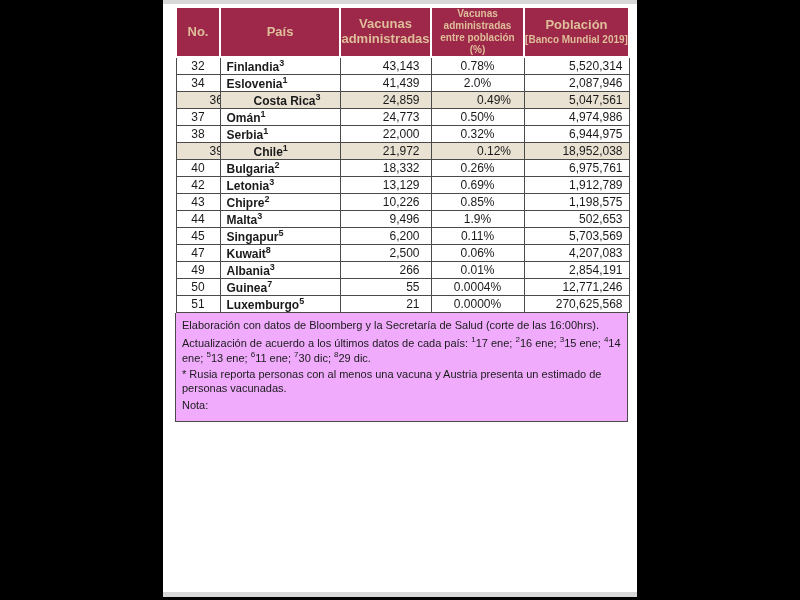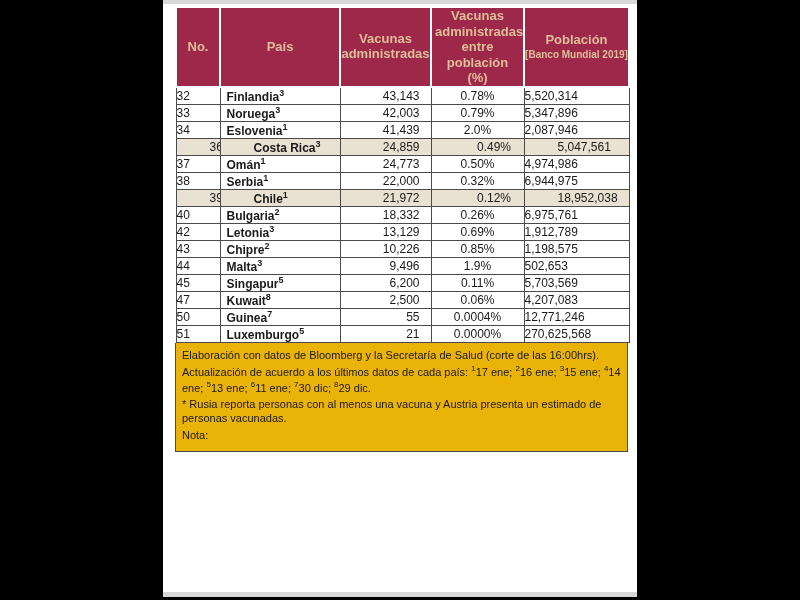--- a/index.html
+++ b/index.html
@@ -56,52 +56,52 @@
     color: var(--header_text);
     font-weight: bold;
     padding: 0;
     height: 42px;
     vertical-align: middle;
     text-align: center;
     font-size: 13px;
     line-height: 1.15;
   }
   th .small-label {
-    font-size: 13px;
+    font-size: 10px;
     line-height: 1.2;
     padding: 0 3px;
   }
   th .sub-label {
     font-size: 10px;
     line-height: 1.3;
   }
   td {
     border: 1px solid var(--border);
     height: 16px;
     padding: 0;
     font-size: 12px;
     color: #1a1a1a;
     vertical-align: middle;
     white-space: nowrap;
     overflow: hidden;
   }
   tr.hl td { background: var(--highlight_bg); padding-left: 33px; }
-  td.c-no  { text-align: left; }
+  td.c-no  { text-align: center; }
   td.c-pais { text-align: left; font-weight: bold; padding-left: 6px; }
   td.c-pais sup { font-size: 9px; font-weight: bold; }
   td.c-vac { text-align: right; padding-right: 11px; }
   td.c-pct { text-align: center; }
-  td.c-pob { padding-right: 6px; }
+  td.c-pob { text-align: right; padding-right: 6px; }
   .notes {
     margin-left: 12px;
     width: 453px;
     box-sizing: border-box;
     border: 1px solid var(--border);
     border-top: none;
-    background: #eab308;
+    background: #f0abfc;
     padding: 4px 6px 7px 6px;
     font-size: 11px;
     color: #1a1a1a;
     line-height: 1.32;
   }
   .notes p { margin: 1px 0 2px 0; }
   .notes sup { font-size: 8px; }
 </style>
 </head>
 <body>
@@ -142,27 +142,20 @@
       </thead>
       <tbody>
           <tr>
         <td class="c-no">32</td>
         <td class="c-pais"><span class="nm">Finlandia</span><sup>3</sup></td>
         <td class="c-vac">43,143</td>
         <td class="c-pct">0.78%</td>
         <td class="c-pob">5,520,314</td>
       </tr>
           <tr>
-        <td class="c-no">33</td>
-        <td class="c-pais"><span class="nm">Noruega</span><sup>3</sup></td>
-        <td class="c-vac">42,003</td>
-        <td class="c-pct">0.79%</td>
-        <td class="c-pob">5,347,896</td>
-      </tr>
-          <tr>
         <td class="c-no">34</td>
         <td class="c-pais"><span class="nm">Eslovenia</span><sup>1</sup></td>
         <td class="c-vac">41,439</td>
         <td class="c-pct">2.0%</td>
         <td class="c-pob">2,087,946</td>
       </tr>
           <tr class="hl">
         <td class="c-no">36</td>
         <td class="c-pais"><span class="nm">Costa Rica</span><sup>3</sup></td>
         <td class="c-vac">24,859</td>
@@ -226,20 +219,27 @@
         <td class="c-pob">5,703,569</td>
       </tr>
           <tr>
         <td class="c-no">47</td>
         <td class="c-pais"><span class="nm">Kuwait</span><sup>8</sup></td>
         <td class="c-vac">2,500</td>
         <td class="c-pct">0.06%</td>
         <td class="c-pob">4,207,083</td>
       </tr>
           <tr>
+        <td class="c-no">49</td>
+        <td class="c-pais"><span class="nm">Albania</span><sup>3</sup></td>
+        <td class="c-vac">266</td>
+        <td class="c-pct">0.01%</td>
+        <td class="c-pob">2,854,191</td>
+      </tr>
+          <tr>
         <td class="c-no">50</td>
         <td class="c-pais"><span class="nm">Guinea</span><sup>7</sup></td>
         <td class="c-vac">55</td>
         <td class="c-pct">0.0004%</td>
         <td class="c-pob">12,771,246</td>
       </tr>
           <tr>
         <td class="c-no">51</td>
         <td class="c-pais"><span class="nm">Luxemburgo</span><sup>5</sup></td>
         <td class="c-vac">21</td>

